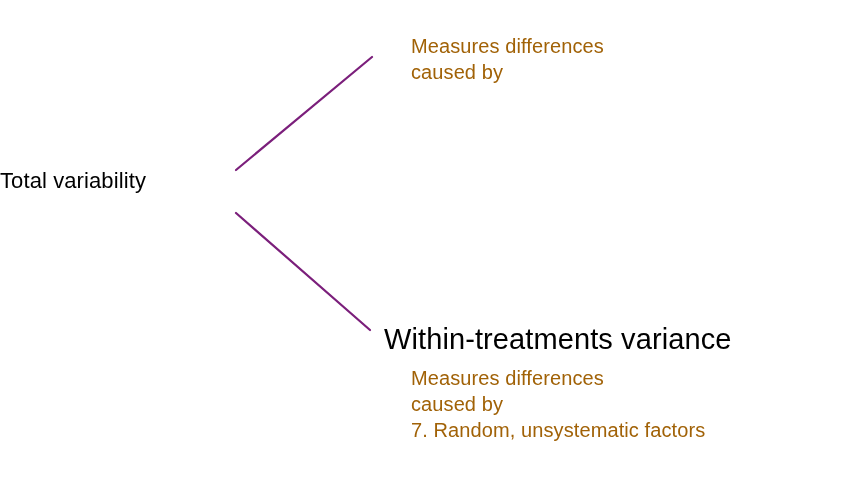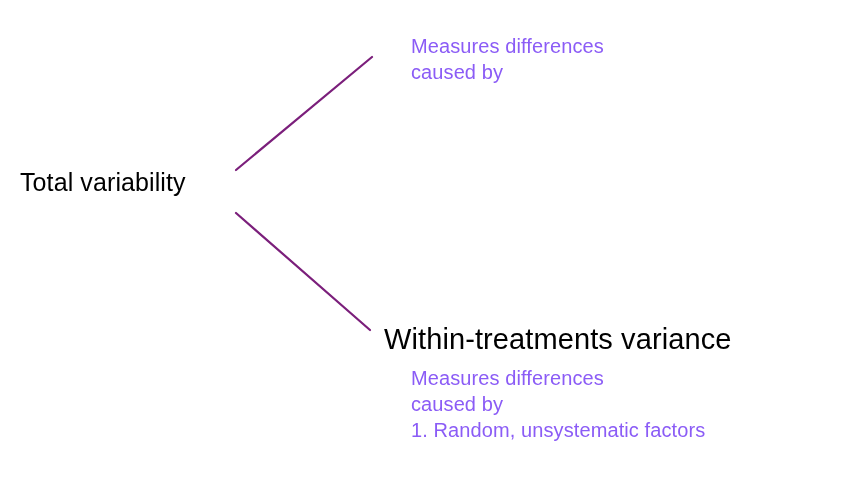--- a/index.html
+++ b/index.html
@@ -23,23 +23,23 @@
     position: absolute;
     left: 0;
     top: 0;
     width: 845px;
     height: 480px;
     pointer-events: none;
   }
 
   .node-root {
     position: absolute;
-    left: 20px;
+    left: 0;
     top: 168px;
-    font-size: 25px;
+    font-size: 22px;
     font-weight: 400;
     letter-spacing: 0.1px;
     white-space: nowrap;
     line-height: 1.18;
     color: #000000;
   }
 
   .branch {
     position: absolute;
     left: 384px;
@@ -61,21 +61,21 @@
     margin: 9px 0 0 27px;
     padding: 0;
     list-style: none;
   }
   .branch-body li {
     font-size: 20px;
     font-weight: 400;
     line-height: 26px;
     letter-spacing: 0.1px;
     white-space: nowrap;
-    color: #8b5cf6;
+    color: #a16207;
   }
 </style>
 </head>
 <body>
 
 <div id="canvas">
 
   <svg id="connectors" width="845" height="480" viewBox="0 0 845 480" xmlns="http://www.w3.org/2000/svg">
     <line x1="236" y1="170" x2="372" y2="57" stroke="#7B1F7B" stroke-width="2.2" stroke-linecap="round"></line>
     <line x1="236" y1="213" x2="370" y2="330" stroke="#7B1F7B" stroke-width="2.2" stroke-linecap="round"></line>
@@ -88,17 +88,17 @@
       <li>Measures differences</li>
       <li>caused by</li>
     </ul>
   </div>
 
   <div class="branch branch-lower">
     <div class="branch-heading">Within-treatments variance</div>
     <ul class="branch-body">
       <li>Measures differences</li>
       <li>caused by</li>
-      <li>1. Random, unsystematic factors</li>
+      <li>7. Random, unsystematic factors</li>
     </ul>
   </div>
 
 </div>
 
 </body></html>

